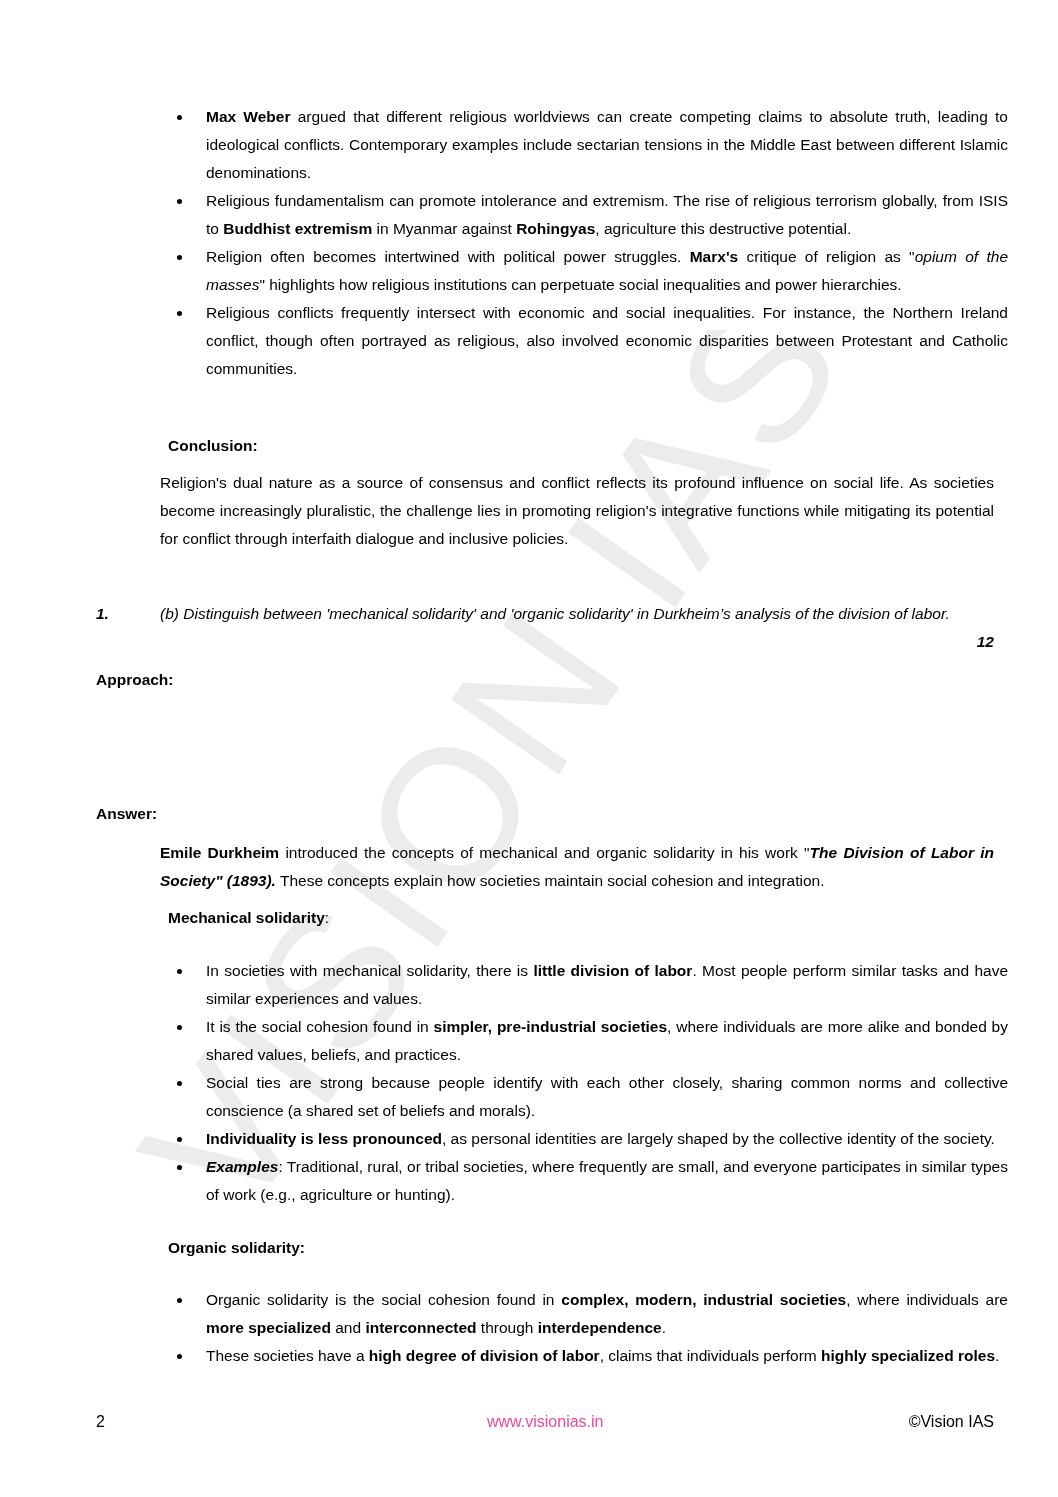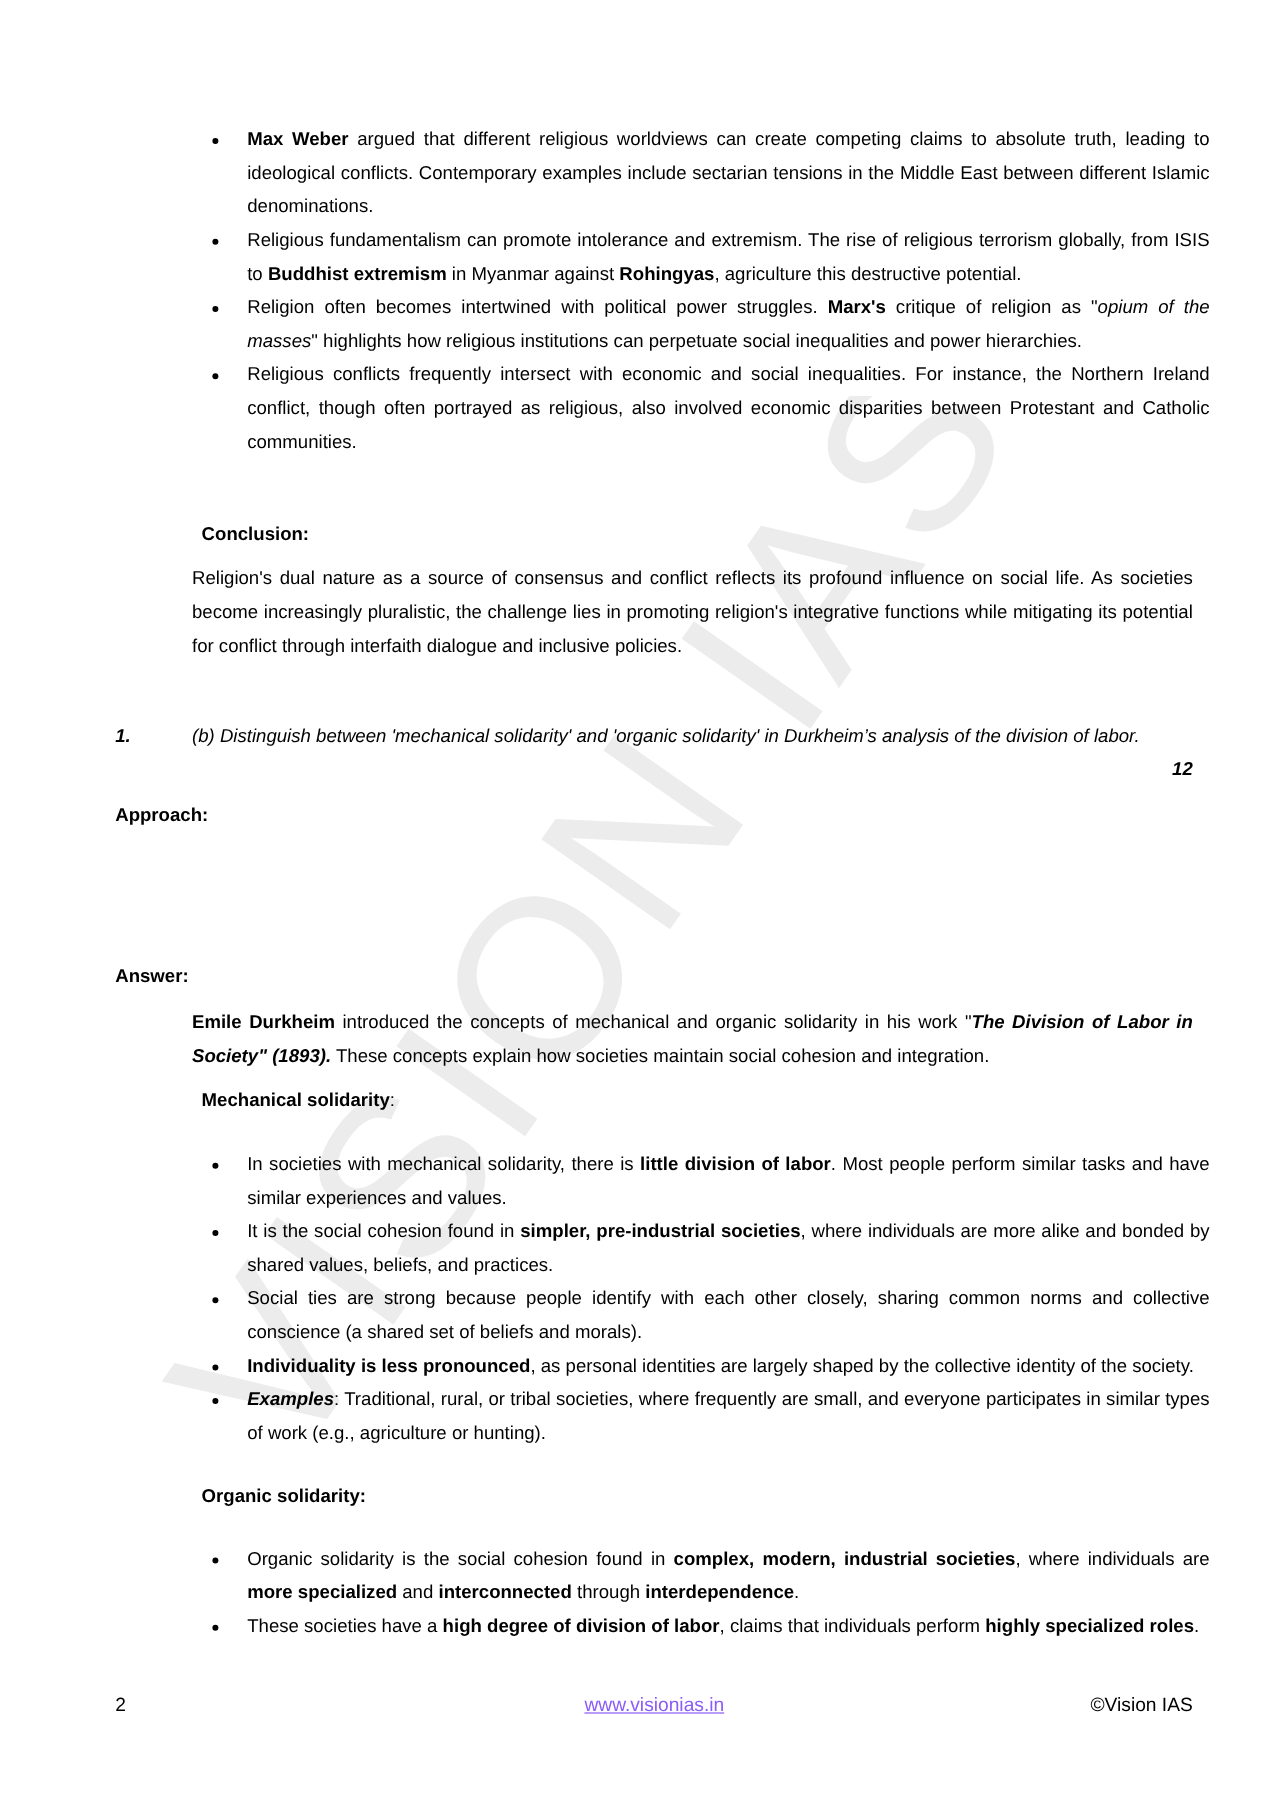--- a/index.html
+++ b/index.html
@@ -20,21 +20,21 @@
     border-radius: 50%; background: #000;
   }
   .ul li + li { margin-top: 0; }
   .para { position: absolute; left: 160px; width: 834px; line-height: 28px; text-align: justify; }
   .heading { position: absolute; left: 168px; font-weight: bold; line-height: 28px; }
   .ihead { position: absolute; left: 96px; font-weight: bold; line-height: 28px; }
   .qnum { position: absolute; left: 96px; top: 600px; font-weight: bold; font-style: italic; line-height: 28px; }
   .qtext { position: absolute; left: 160px; top: 600px; width: 834px; font-weight: normal; font-style: italic; line-height: 28px; text-align: justify; }
   .qmarks { position: absolute; right: 64px; top: 628px; font-weight: bold; font-style: italic; line-height: 28px; }
   .footer { position: absolute; top: 1410px; line-height: 24px; font-size: 16px; }
-  .footer-link { color: #8b5cf6; text-decoration: underline; }
+  .footer-link { color: #ec4899; }
 </style>
 </head>
 <body>
 
 <svg class="watermark" viewBox="0 0 900 900">
   <text x="450" y="470" text-anchor="middle" transform="rotate(-55 450 450)" font-family="Liberation Sans, sans-serif" font-size="190" fill="#ececec" letter-spacing="6">VISION IAS</text>
 </svg>
 
 <div class="page">
 

